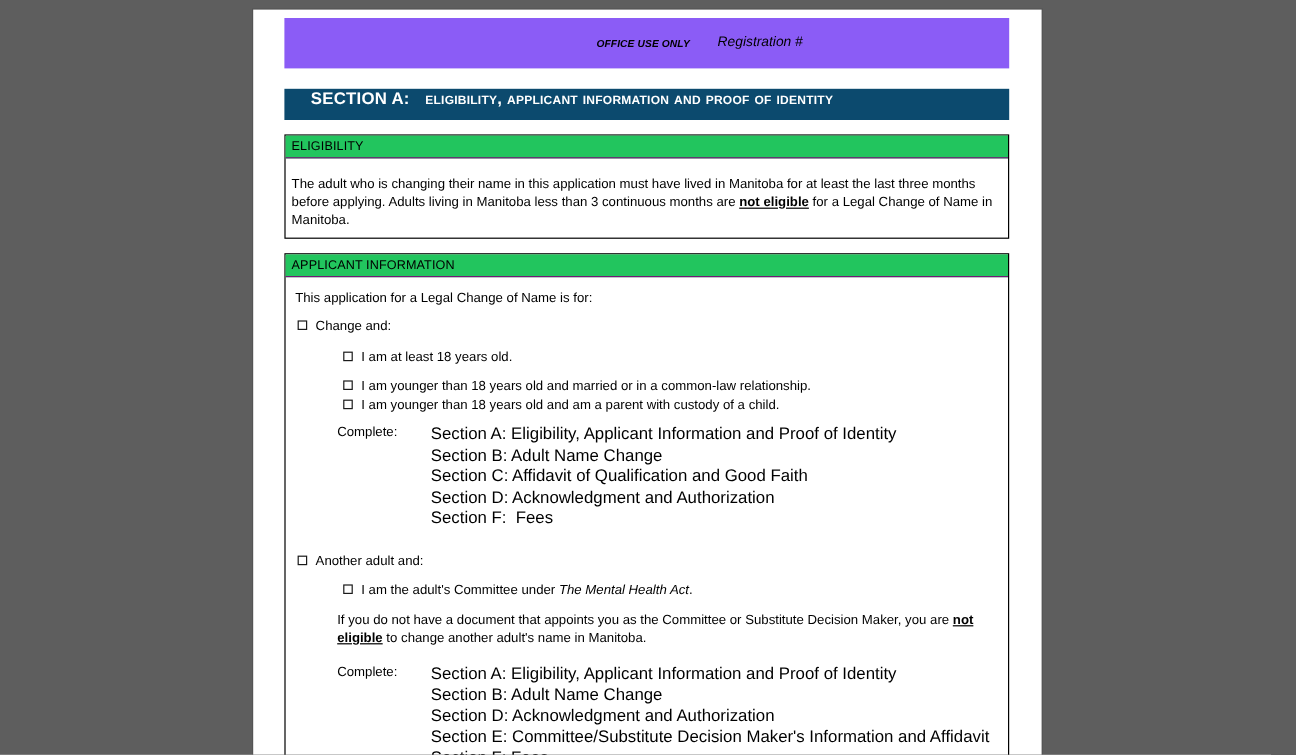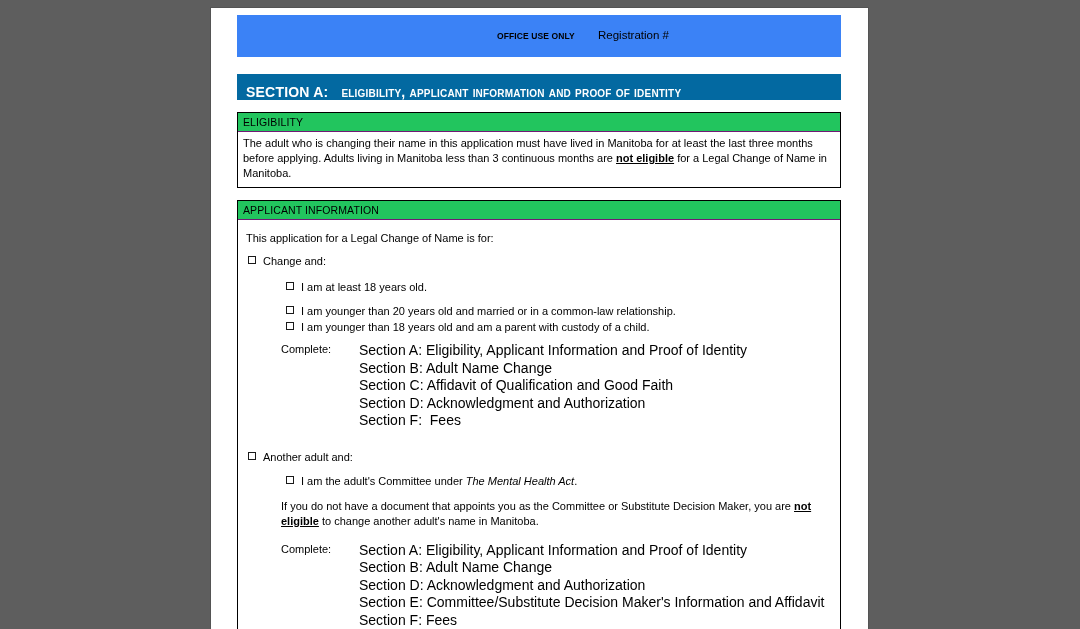--- a/index.html
+++ b/index.html
@@ -30,49 +30,50 @@
   }
   .page-inner {
     position: absolute;
     left: 26px;
     top: 7px;
     width: 604px;
   }
 
   
   .office-band {
-    background: #3b82f6;
+    background: #8b5cf6;
     height: 42px;
     position: relative;
+    font-style: italic;
   }
   .office-use-only {
     position: absolute;
     left: 260px;
     top: 16px;
     font-size: 8.5px;
     font-weight: bold;
     letter-spacing: 0.1px;
   }
   .registration {
     position: absolute;
     left: 361px;
     top: 14px;
     font-size: 11.5px;
     font-weight: normal;
   }
 
   
   .section-bar {
-    background: #0369a1;
+    background: #0c4a6e;
     color: #ffffff;
     height: 26px;
     margin-top: 17px;
     display: flex;
-    align-items: flex-end;
-    padding-left: 9px;
+    align-items: flex-start;
+    padding-left: 22px;
   }
   .section-bar .sec-label {
     font-size: 14px;
     font-weight: bold;
     letter-spacing: 0.2px;
   }
   .section-bar .sec-title {
     font-size: 14px;
     font-weight: bold;
     font-variant: small-caps;
@@ -91,21 +92,21 @@
     border-bottom: 1px solid #701a75;
     font-weight: normal;
     font-size: 10.5px;
     padding: 3px 5px 3px 5px;
     letter-spacing: 0.1px;
   }
   .block-body {
     padding: 6px 6px 6px 6px;
     line-height: 1.32;
   }
-  .elig-body { padding: 4px 5px 6px 5px; }
+  .elig-body { padding: 15px 5px 6px 5px; }
   .elig-body p { margin: 0; font-size: 11px; line-height: 1.35; }
 
   .applicant-body {
     padding: 11px 6px 8px 6px;
     height: 441px;
     position: relative;
   }
 
   u.bu { font-weight: bold; text-decoration: underline; }
   i.it { font-style: italic; }
@@ -197,21 +198,21 @@
             <span class="cb-text">Change and:</span>
           </div>
 
           <div class="lvl2" style="margin-top:12px;">
             <div class="cb-row">
               <span class="cb"></span>
               <span class="cb-text">I am at least 18 years old.</span>
             </div>
             <div class="cb-row" style="margin-top:9px;">
               <span class="cb"></span>
-              <span class="cb-text">I am younger than 20 years old and married or in a common-law relationship.</span>
+              <span class="cb-text">I am younger than 18 years old and married or in a common-law relationship.</span>
             </div>
             <div class="cb-row" style="margin-top:2px;">
               <span class="cb"></span>
               <span class="cb-text">I am younger than 18 years old and am a parent with custody of a child.</span>
             </div>
           </div>
 
           <div class="complete">
             <div class="lbl">Complete:</div>
             <ul>

